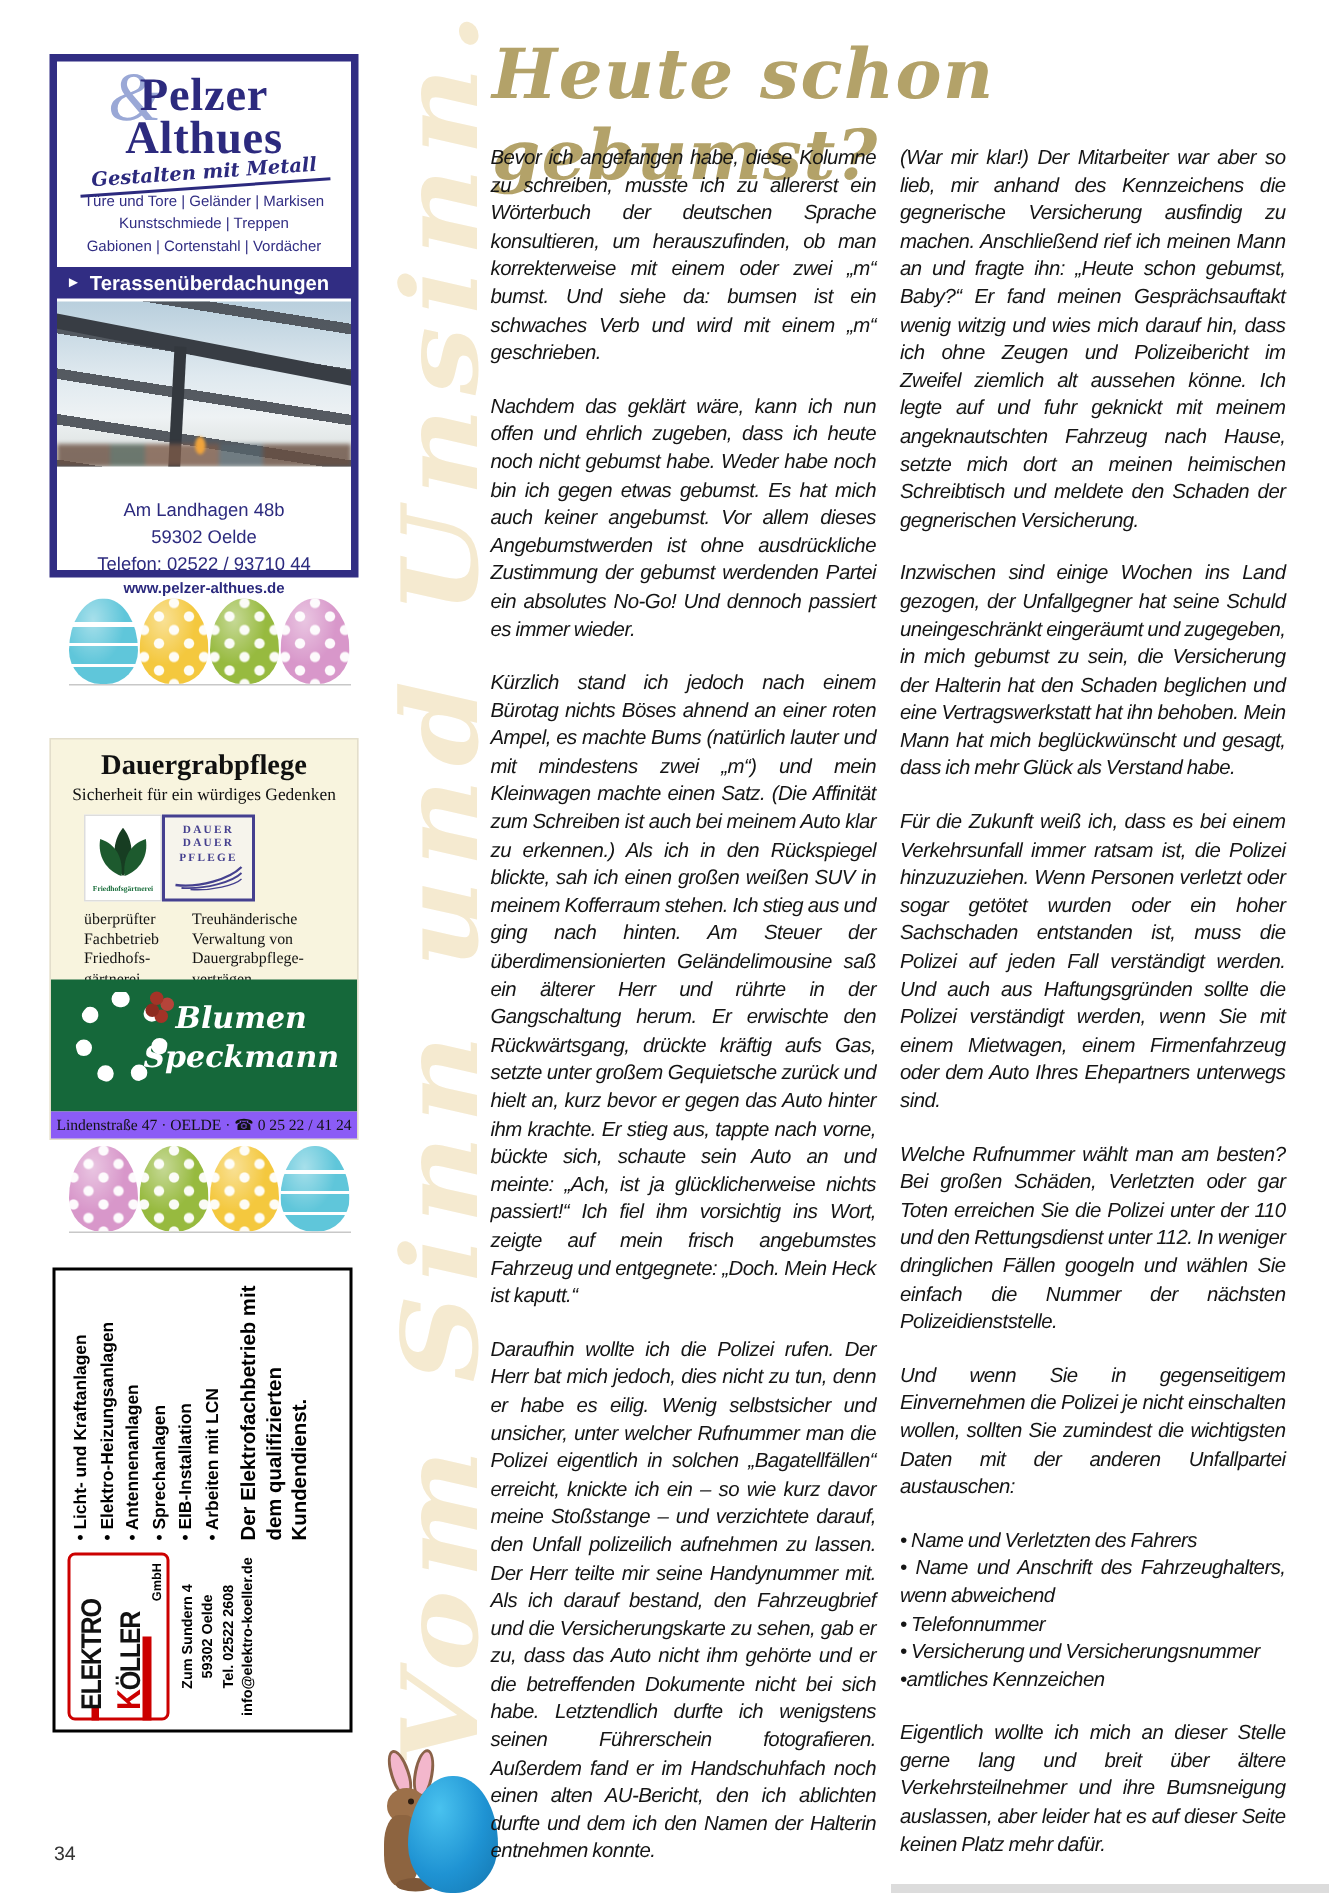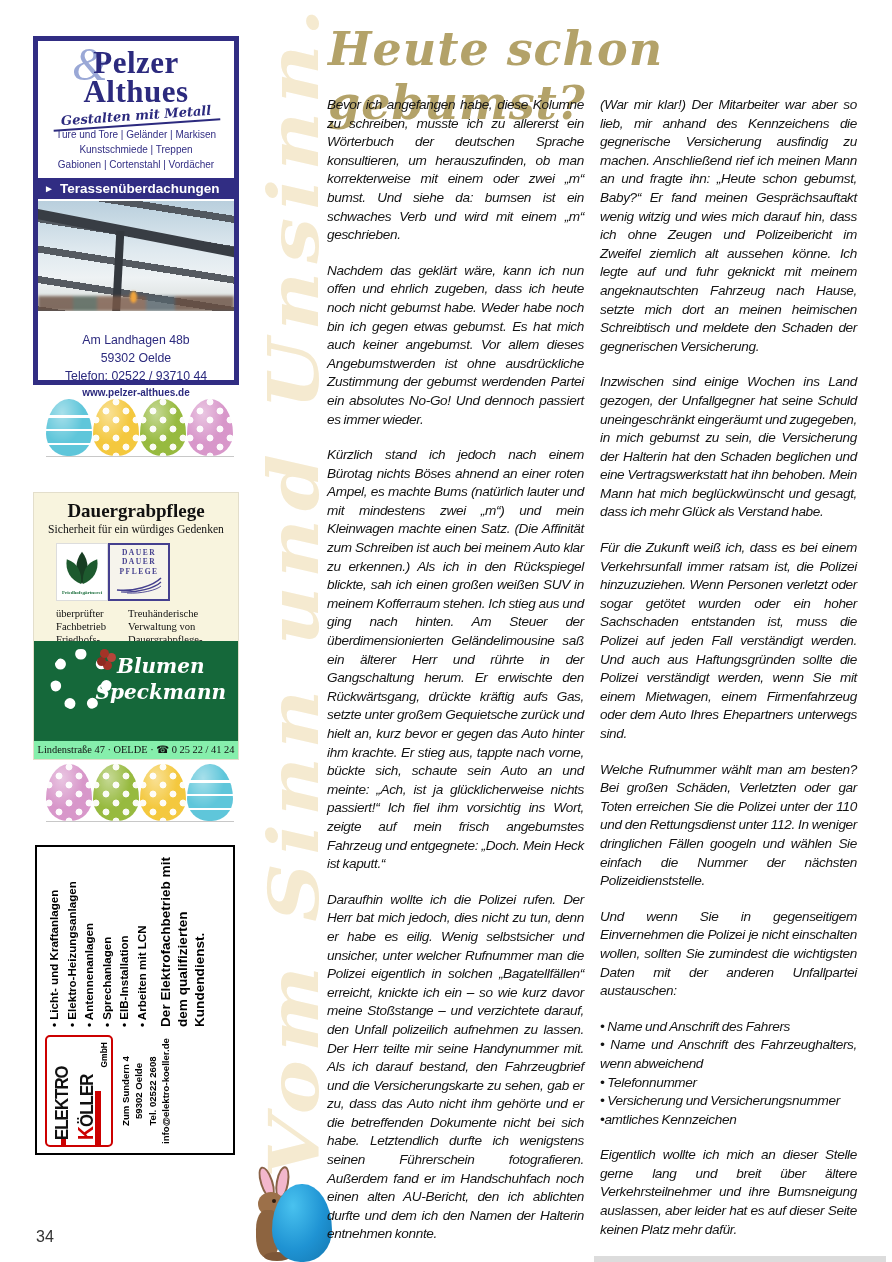--- a/index.html
+++ b/index.html
@@ -57,28 +57,28 @@
     background:#f8f4de; font-family:"Liberation Serif", serif; color:#111; border:1px solid #e3decb; }
   .dauer-title { text-align:center; font-weight:bold; font-size:19px; margin-top:7px; }
   .dauer-sub { text-align:center; font-size:11.6px; margin-top:1px; }
   .dauer-logos { display:flex; padding:7px 18px 0 22px; }
   .logo-leaf { width:52px; height:58px; background:#fff; border:1px solid #ddd; text-align:center; padding-top:2px; }
   .logo-leaf-caption { font-size:5px; font-weight:bold; color:#1a6e3c; line-height:1.1; display:block; }
   .logo-dgp { width:62px; height:58px; border:2px solid #45408f; background:#f6f4ec; color:#45408f;
     text-align:center; font-weight:bold; font-size:7.5px; letter-spacing:1.5px; line-height:1.25; padding-top:3px; }
   .dauer-captions { display:flex; justify-content:space-between; padding:6px 14px 0 22px; font-size:10.6px; line-height:1.25; }
   .dauer-captions .cap-l { width:72px; } .dauer-captions .cap-r { width:96px; }
-  .dauer-green { position:absolute; left:0; right:0; bottom:18px; height:100px; background:#15683a; }
+  .dauer-green { position:absolute; left:0; right:0; bottom:18px; height:88px; background:#15683a; }
   .wreath { position:absolute; left:16px; top:8px; width:62px; height:62px; border-radius:50%;
     border:11px dotted #fff; }
   .berries { position:absolute; left:66px; top:8px; width:9px; height:9px; background:#a33327; border-radius:50%;
     box-shadow:7px 4px 0 #b5443a, -3px 8px 0 #8e2b20, 3px 12px 0 #a33327; }
   .speckmann { position:absolute; right:12px; top:12px; text-align:center; color:#fff;
     font-family:"DejaVu Serif", serif; font-style:italic; font-weight:bold; font-size:20px; line-height:1.3; }
-  .dauer-footer { position:absolute; left:0; right:0; bottom:0; height:18px; background:#86efac;
+  .dauer-footer { position:absolute; left:0; right:0; bottom:0; height:18px; background:#8b5cf6;
     font-size:10.4px; text-align:center; padding-top:2px; }
 
   
   .ad-koeller { position:absolute; left:35px; top:845px; width:200px; height:310px; border:2px solid #000;
     background:#fff; overflow:hidden; }
   .koeller-inner { position:absolute; width:306px; height:196px; transform-origin:top left;
     transform:rotate(-90deg) translateX(-306px); display:flex; padding:8px 6px; gap:8px; }
   .koeller-left { width:112px; }
   .koeller-logo { border:2px solid #c00; border-radius:5px; padding:4px 5px 2px; position:relative; background:#fff; }
   .koeller-bar-top { position:absolute; left:-2px; top:14px; width:10px; height:5px; background:#c00; }
@@ -86,21 +86,21 @@
   .koeller-elektro { font-family:"Liberation Sans", sans-serif; font-weight:bold; font-size:19px; letter-spacing:-1px;
     transform:scaleX(.88); transform-origin:left; color:#111; }
   .koeller-koeller { font-weight:bold; font-size:19px; letter-spacing:-1px; transform:scaleX(.88); transform-origin:left; color:#111; }
   .koeller-koeller .red-k { color:#c00; font-size:22px; }
   .koeller-gmbh { font-size:8.5px; font-weight:bold; text-align:right; }
   .koeller-address { margin-top:6px; font-size:9.6px; font-weight:bold; line-height:1.4; text-align:center; }
   .koeller-right { flex:1; }
   .koeller-bullets { font-size:11.6px; font-weight:bold; line-height:1.52; white-space:nowrap; }
   .koeller-slogan { margin-top:7px; font-size:13.6px; font-weight:bold; line-height:1.25; }
 
-  .page-number { position:absolute; left:36px; top:1228px; font-size:16px; color:#333; }
+  .page-number { position:absolute; left:36px; top:1228px; font-size:13px; color:#333; }
 
   
   .vkicker { position:absolute; left:252px; top:1178px; transform-origin:0 0;
     transform:rotate(-90deg) scaleX(1.16); white-space:nowrap;
     font-family:"DejaVu Serif", serif; font-style:italic; font-weight:bold;
     font-size:70px; letter-spacing:7px; color:#f5ead0; }
   .bunny { position:absolute; left:246px; top:1166px; width:92px; height:96px; }
   .bunny .ear1, .bunny .ear2 { position:absolute; width:13px; height:32px; background:#f3b7cc;
     border:2px solid #8a6248; border-radius:50% 50% 45% 45%; top:0; }
   .bunny .ear1 { left:14px; transform:rotate(-18deg); }
@@ -275,21 +275,21 @@
       <p>Daraufhin wollte ich die Polizei rufen. Der Herr bat mich jedoch, dies nicht zu tun, denn er habe es eilig. Wenig selbstsicher und unsicher, unter welcher Rufnummer man die Polizei eigentlich in solchen „Bagatellfällen“ erreicht, knickte ich ein – so wie kurz davor meine Stoßstange – und verzichtete darauf, den Unfall polizeilich aufnehmen zu lassen. Der Herr teilte mir seine Handynummer mit. Als ich darauf bestand, den Fahrzeugbrief und die Versicherungskarte zu sehen, gab er zu, dass das Auto nicht ihm gehörte und er die betreffenden Dokumente nicht bei sich habe. Letztendlich durfte ich wenigstens seinen Führerschein fotografieren. Außerdem fand er im Handschuhfach noch einen alten AU-Bericht, den ich ablichten durfte und dem ich den Namen der Halterin entnehmen konnte.</p>
       <p>Der eilige Mann fuhr daraufhin davon und ließ mich perplex und angebumst an der Unfallstelle zurück. Ich telefonierte erst mit meiner Versicherung, wo ich jedoch die Auskunft erhielt, nicht zuständig seien.</p>
     </div>
     <div class="col">
       <p>(War mir klar!) Der Mitarbeiter war aber so lieb, mir anhand des Kennzeichens die gegnerische Versicherung ausfindig zu machen. Anschließend rief ich meinen Mann an und fragte ihn: „Heute schon gebumst, Baby?“ Er fand meinen Gesprächsauftakt wenig witzig und wies mich darauf hin, dass ich ohne Zeugen und Polizeibericht im Zweifel ziemlich alt aussehen könne. Ich legte auf und fuhr geknickt mit meinem angeknautschten Fahrzeug nach Hause, setzte mich dort an meinen heimischen Schreibtisch und meldete den Schaden der gegnerischen Versicherung.</p>
       <p>Inzwischen sind einige Wochen ins Land gezogen, der Unfallgegner hat seine Schuld uneingeschränkt eingeräumt und zugegeben, in mich gebumst zu sein, die Versicherung der Halterin hat den Schaden beglichen und eine Vertragswerkstatt hat ihn behoben. Mein Mann hat mich beglückwünscht und gesagt, dass ich mehr Glück als Verstand habe.</p>
       <p>Für die Zukunft weiß ich, dass es bei einem Verkehrsunfall immer ratsam ist, die Polizei hinzuzuziehen. Wenn Personen verletzt oder sogar getötet wurden oder ein hoher Sachschaden entstanden ist, muss die Polizei auf jeden Fall verständigt werden. Und auch aus Haftungsgründen sollte die Polizei verständigt werden, wenn Sie mit einem Mietwagen, einem Firmenfahrzeug oder dem Auto Ihres Ehepartners unterwegs sind.</p>
       <p>Welche Rufnummer wählt man am besten? Bei großen Schäden, Verletzten oder gar Toten erreichen Sie die Polizei unter der 110 und den Rettungsdienst unter 112. In weniger dringlichen Fällen googeln und wählen Sie einfach die Nummer der nächsten Polizeidienststelle.</p>
       <p>Und wenn Sie in gegenseitigem Einvernehmen die Polizei je nicht einschalten wollen, sollten Sie zumindest die wichtigsten Daten mit der anderen Unfallpartei austauschen:</p>
       <ul class="plain">
-        <li>• Name und Anschrift des Fahrers</li>
+        <li>• Name und Verletzten des Fahrers</li>
         <li>• Name und Anschrift des Fahrzeughalters, wenn abweichend</li>
         <li>• Telefonnummer</li>
         <li>• Versicherung und Versicherungsnummer</li>
         <li>•amtliches Kennzeichen</li>
       </ul>
       <p>Eigentlich wollte ich mich an dieser Stelle gerne lang und breit über ältere Verkehrsteilnehmer und ihre Bumsneigung auslassen, aber leider hat es auf dieser Seite keinen Platz mehr dafür.</p>
       <div class="footer-note">Jasmin hat sich nach diesem Zwischenfall vorgenommen, sich und ihre Interessen vehementer durchzusetzen, wenn sie das nächste Mal von einem älteren Herrn angebumst wird. | Kontakt: unsinn@oelder-schaufenster.de</div>
     </div>
   </div>
 

